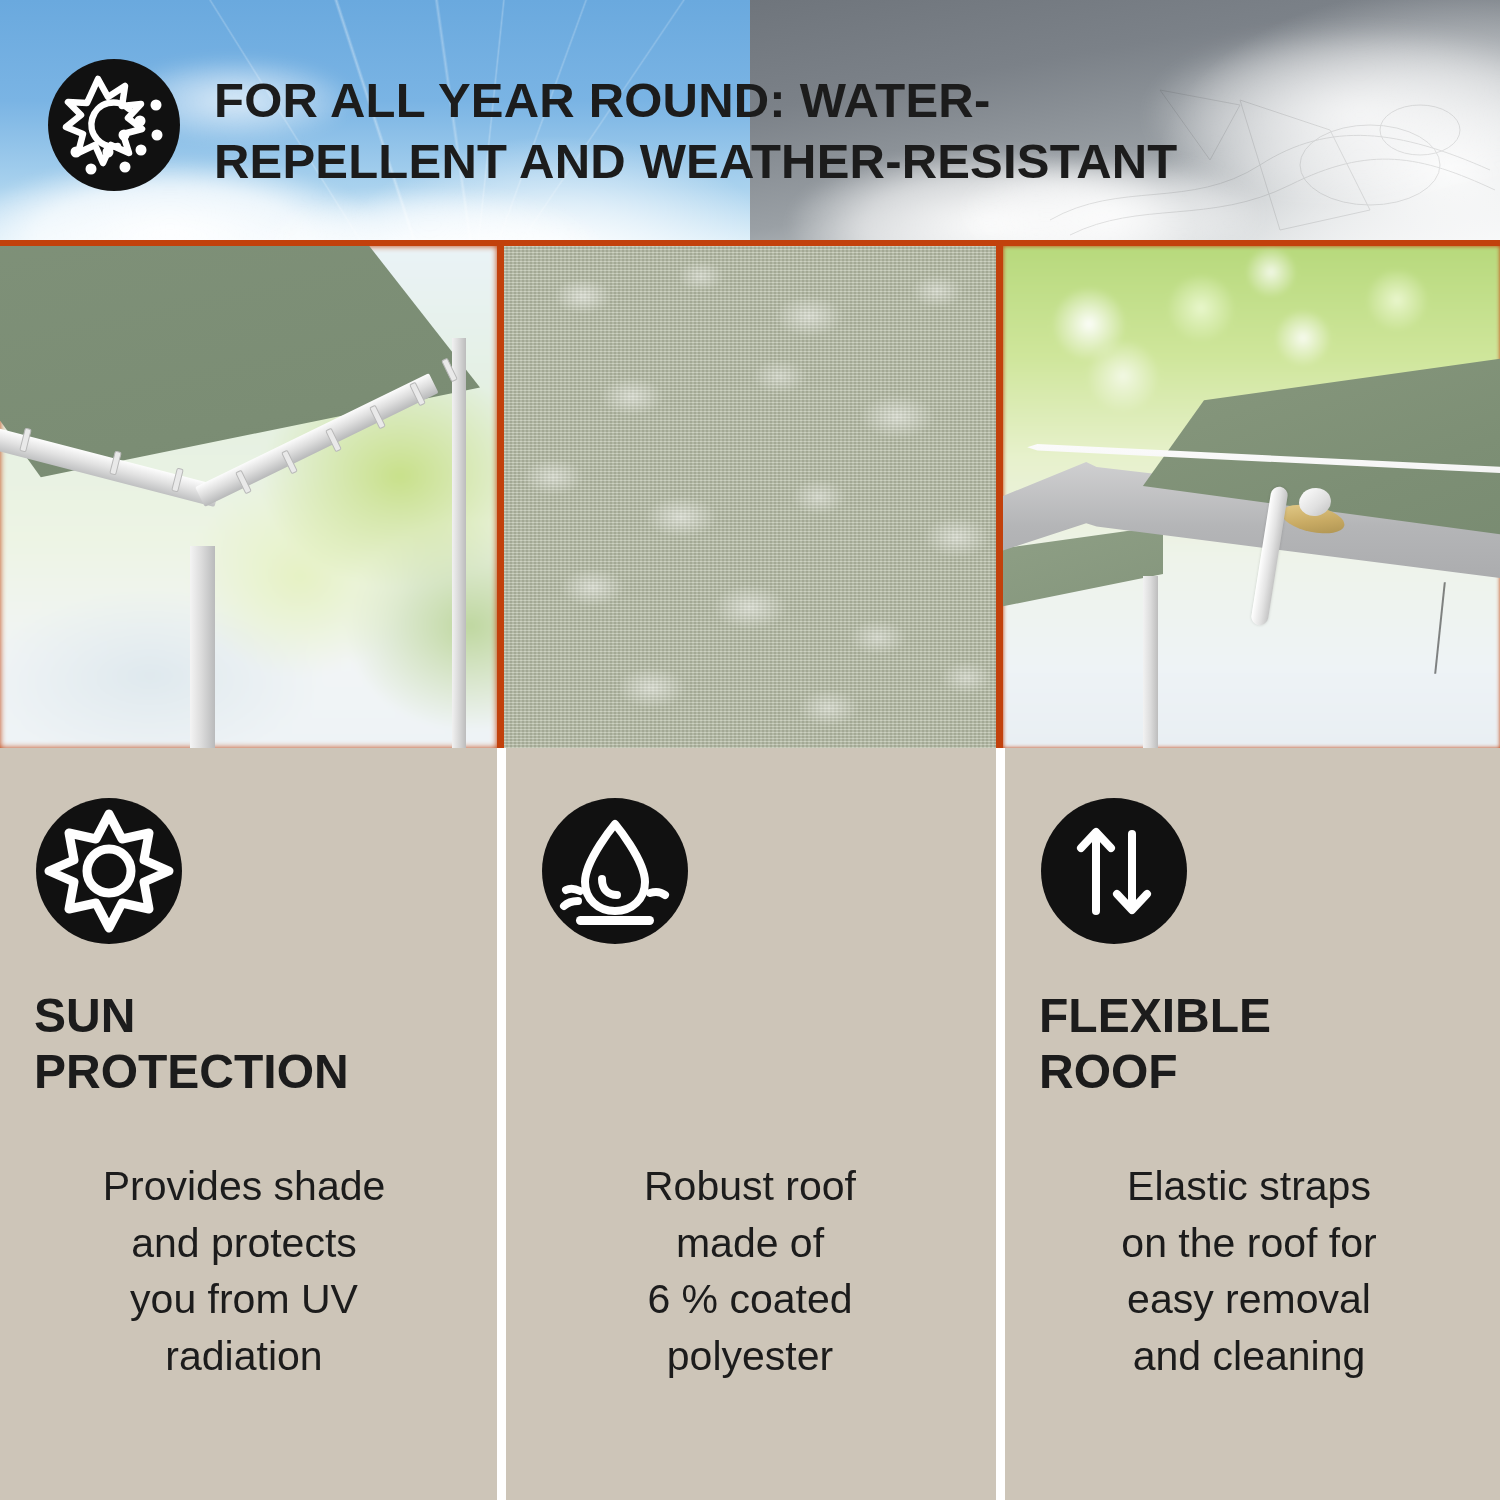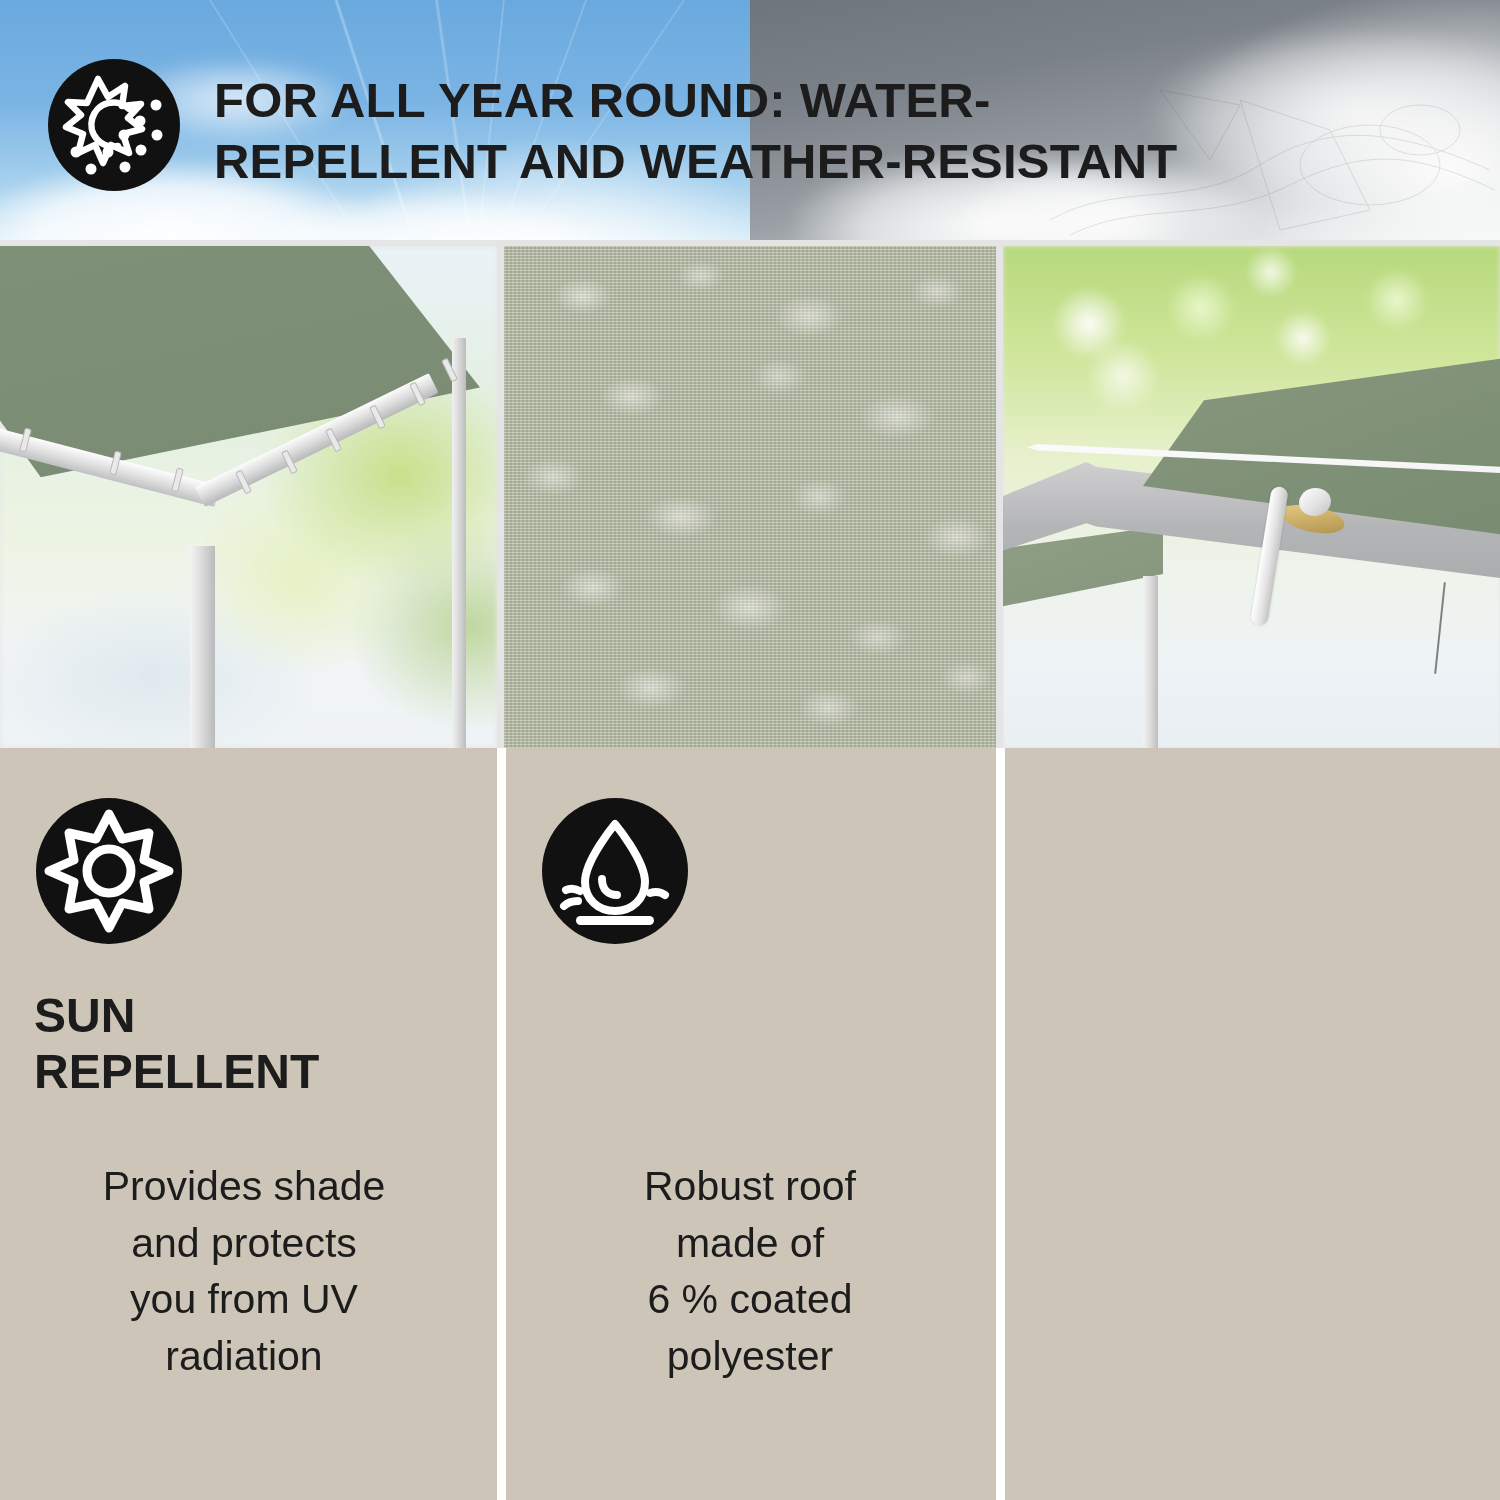--- a/index.html
+++ b/index.html
@@ -10,21 +10,21 @@
   body {
     width: 1500px;
     height: 1500px;
     overflow: hidden;
     font-family: "Liberation Sans", sans-serif;
   }
   .page {
     position: relative;
     width: 1500px;
     height: 1500px;
-    background: #e5e5e5;
+    background: #c2410c;
     border-radius: 9px;
   }
 
   
   .header {
     position: absolute;
     left: 0; top: 0;
     width: 1500px;
     height: 240px;
     overflow: hidden;
@@ -449,21 +449,21 @@
     <div class="divider d2"></div>
 
     <div class="col c1">
       <svg class="feature-icon" viewBox="0 0 150 150">
         <circle cx="75" cy="75" r="73" fill="#111111"></circle>
         <path d="M75 18 L88 43 L115 37 L110 64 L135 75 L110 86 L115 113
                  L88 107 L75 132 L62 107 L35 113 L40 86 L15 75 L40 64 L35 37 L62 43 Z" fill="none" stroke="#ffffff" stroke-width="9" stroke-linejoin="round"></path>
         <circle cx="75" cy="75" r="22" fill="none" stroke="#ffffff" stroke-width="9"></circle>
       </svg>
       <div class="feature-title">SUN
-REPELLENT</div>
+PROTECTION</div>
       <div class="feature-body">Provides shade
 and protects
 you from UV
 radiation</div>
     </div>
 
     <div class="col c2">
       <svg class="feature-icon" viewBox="0 0 150 150">
         <circle cx="75" cy="75" r="73" fill="#111111"></circle>
 
@@ -477,16 +477,37 @@
         <path d="M110 97 C116 95 121 96 125 99" fill="none" stroke="#ffffff" stroke-width="8" stroke-linecap="round"></path>
 
         <rect x="36" y="120" width="78" height="9" rx="4.5" fill="#ffffff"></rect>
       </svg>
       <div class="feature-body">Robust roof
 made of
 6 % coated
 polyester</div>
     </div>
 
+    <div class="col c3">
+      <svg class="feature-icon" viewBox="0 0 150 150">
+        <circle cx="75" cy="75" r="73" fill="#111111"></circle>
+
+        <g stroke="#ffffff" stroke-width="8" stroke-linecap="round" fill="none">
+          <line x1="57" y1="115" x2="57" y2="38"></line>
+          <polyline points="42,52 57,36 72,52" stroke-linejoin="round"></polyline>
+        </g>
+
+        <g stroke="#ffffff" stroke-width="8" stroke-linecap="round" fill="none">
+          <line x1="93" y1="38" x2="93" y2="112"></line>
+          <polyline points="78,98 93,114 108,98" stroke-linejoin="round"></polyline>
+        </g>
+      </svg>
+      <div class="feature-title">FLEXIBLE
+ROOF</div>
+      <div class="feature-body">Elastic straps
+on the roof for
+easy removal
+and cleaning</div>
+    </div>
 
   </div>
 
 </div>
 
 </body></html>

